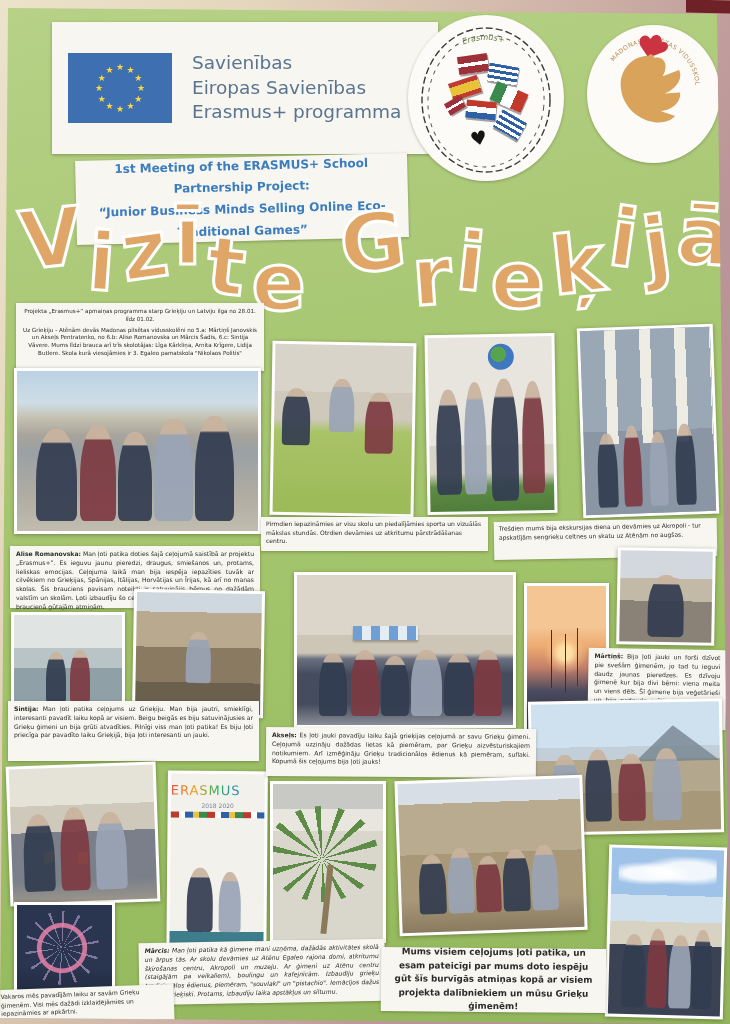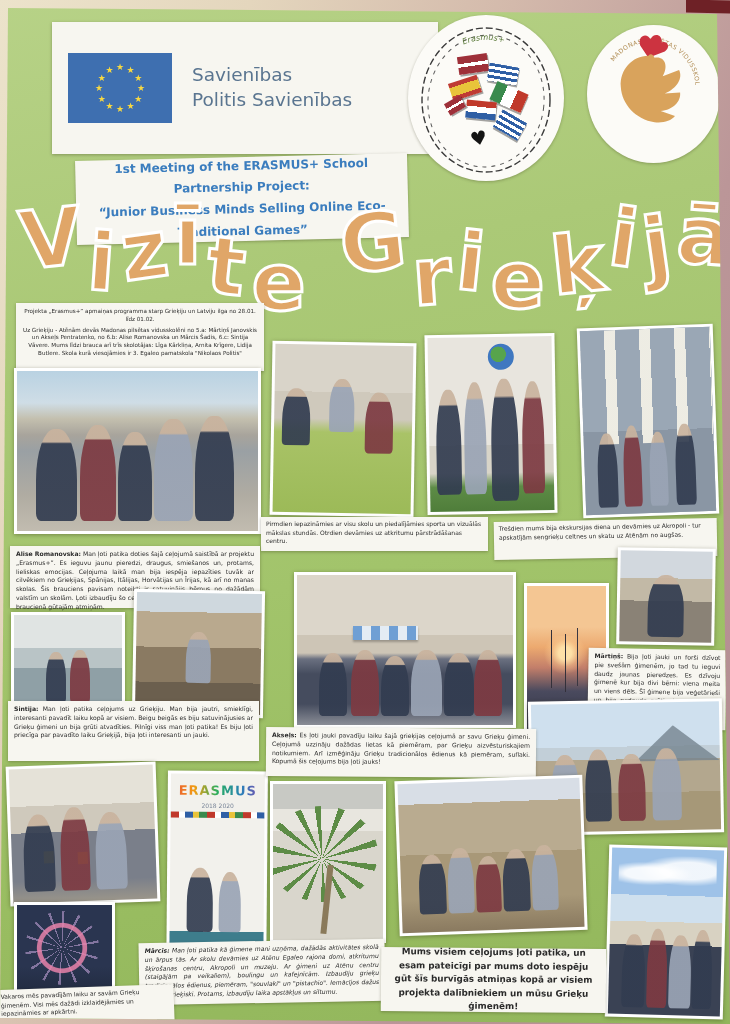--- a/index.html
+++ b/index.html
@@ -81,21 +81,21 @@
   .p12::before{content:"";position:absolute;left:8%;top:6%;width:74px;height:74px;border-radius:50%;
     background:radial-gradient(circle,transparent 0 38%,rgba(232,130,170,.85) 40% 47%,transparent 49%),
       repeating-conic-gradient(rgba(205,170,225,.55) 0 4deg,transparent 4deg 26deg);}
   .p12::after{content:"";position:absolute;left:10%;bottom:8%;width:60%;height:8%;
     background:radial-gradient(circle at 10% 50%,#e8c979 0 12%,transparent 16%),
       radial-gradient(circle at 40% 50%,#e8c979 0 10%,transparent 14%),
       radial-gradient(circle at 75% 50%,#e8c979 0 11%,transparent 15%);}
   .p13{background:linear-gradient(180deg,#f2f1ec 0 74%,#3e7d8c 74% 92%,#35707e 100%);}
   .p13::before{content:"";position:absolute;left:0;top:18%;width:100%;height:6px;
     background:repeating-linear-gradient(90deg,#c0392b 0 8px,#fff 8px 14px,#2f5fa5 14px 22px,#e8c33a 22px 28px,#3a8a4d 28px 36px);}
-  .erasmus-word{position:absolute;left:0;top:4%;width:100%;text-align:center;font-weight:bold;font-size:13px;letter-spacing:1px;
+  .erasmus-word{position:absolute;left:0;top:4%;width:100%;text-align:left;font-weight:normal;font-size:13px;letter-spacing:1px;
     background:linear-gradient(90deg,#e74c3c,#f39c12,#27ae60,#2980b9,#8e44ad);-webkit-background-clip:text;background-clip:text;color:transparent;}
   .erasmus-years{position:absolute;left:0;top:13%;width:100%;text-align:center;font-size:6px;color:#7a8699;}
   .p14{background:linear-gradient(180deg,#c8c9c4 0 16%,#e8e6df 16% 30%,#d9d6cc 30% 100%);}
   .p14::before{content:"";position:absolute;left:-6%;top:14%;width:112px;height:96px;border-radius:50%;
     background:repeating-conic-gradient(from -8deg at 50% 55%,#5d8c46 0 7deg,transparent 7deg 26deg);}
   .p14::after{content:"";position:absolute;left:46%;top:52%;width:6px;height:44%;background:#8a7a5a;transform:rotate(6deg);}
   .p15{background:linear-gradient(180deg,#d8dee6 0 14%,#b9ab90 14% 48%,#a89878 48% 78%,#8a7a60 100%);}
   .p16{background:linear-gradient(180deg,#9ec2e8 0 28%,#cfe0ee 28% 44%,#d8d2c2 44% 58%,#3a4254 58% 100%);}
   .p16::before{content:"";position:absolute;left:6%;top:4%;width:88%;height:22%;
     background:radial-gradient(ellipse at 30% 50%,rgba(255,255,255,.9) 0 24%,transparent 46%),
@@ -118,21 +118,22 @@
         <span class="eu-star" style="left: 62.5px; top: 53.1865px;">★</span>
         <span class="eu-star" style="left: 52px; top: 56px;">★</span>
         <span class="eu-star" style="left: 41.5px; top: 53.1865px;">★</span>
         <span class="eu-star" style="left: 33.8135px; top: 45.5px;">★</span>
         <span class="eu-star" style="left: 31px; top: 35px;">★</span>
         <span class="eu-star" style="left: 33.8135px; top: 24.5px;">★</span>
         <span class="eu-star" style="left: 41.5px; top: 16.8135px;">★</span>
       </div>
     <div class="eu-lines">
       <div>Savienības</div>
-      <div>Politis Savienības</div>
+      <div>Eiropas Savienības</div>
+      <div>Erasmus+ programma</div>
     </div>
   </div>
 
   <div class="card meeting-card">
     <div>1st Meeting of the ERASMUS+ School Partnership Project:</div>
     <div>“Junior Business Minds Selling Online Eco-Traditional Games”</div>
   </div>
 
   <div class="logo-circle project-logo">
     <svg viewBox="0 0 156 166">

